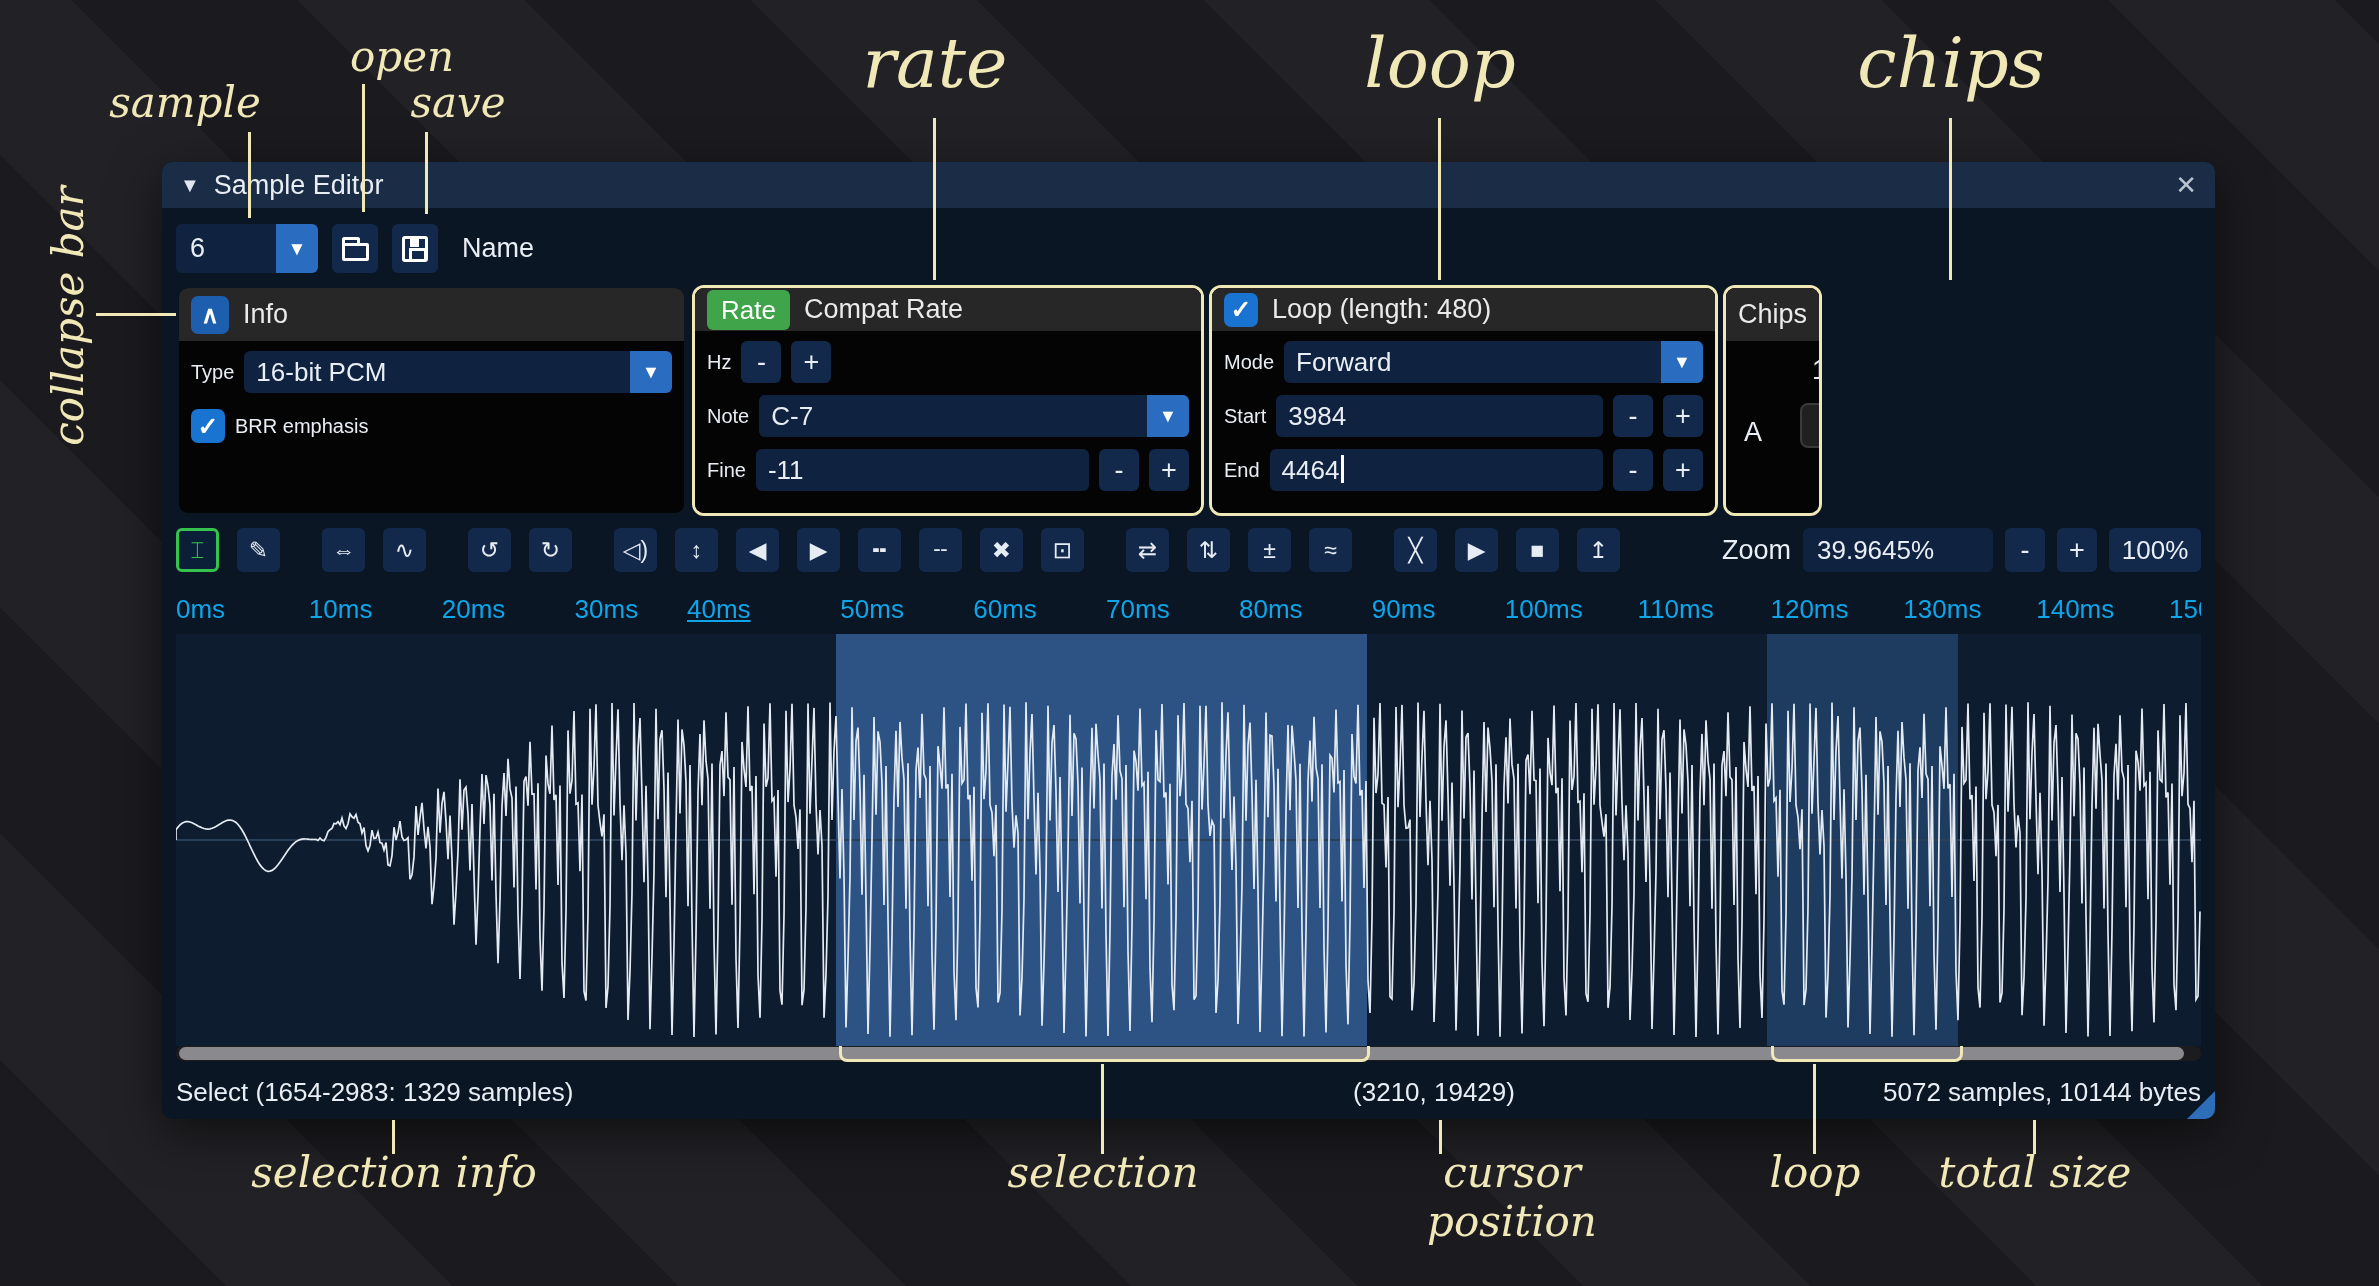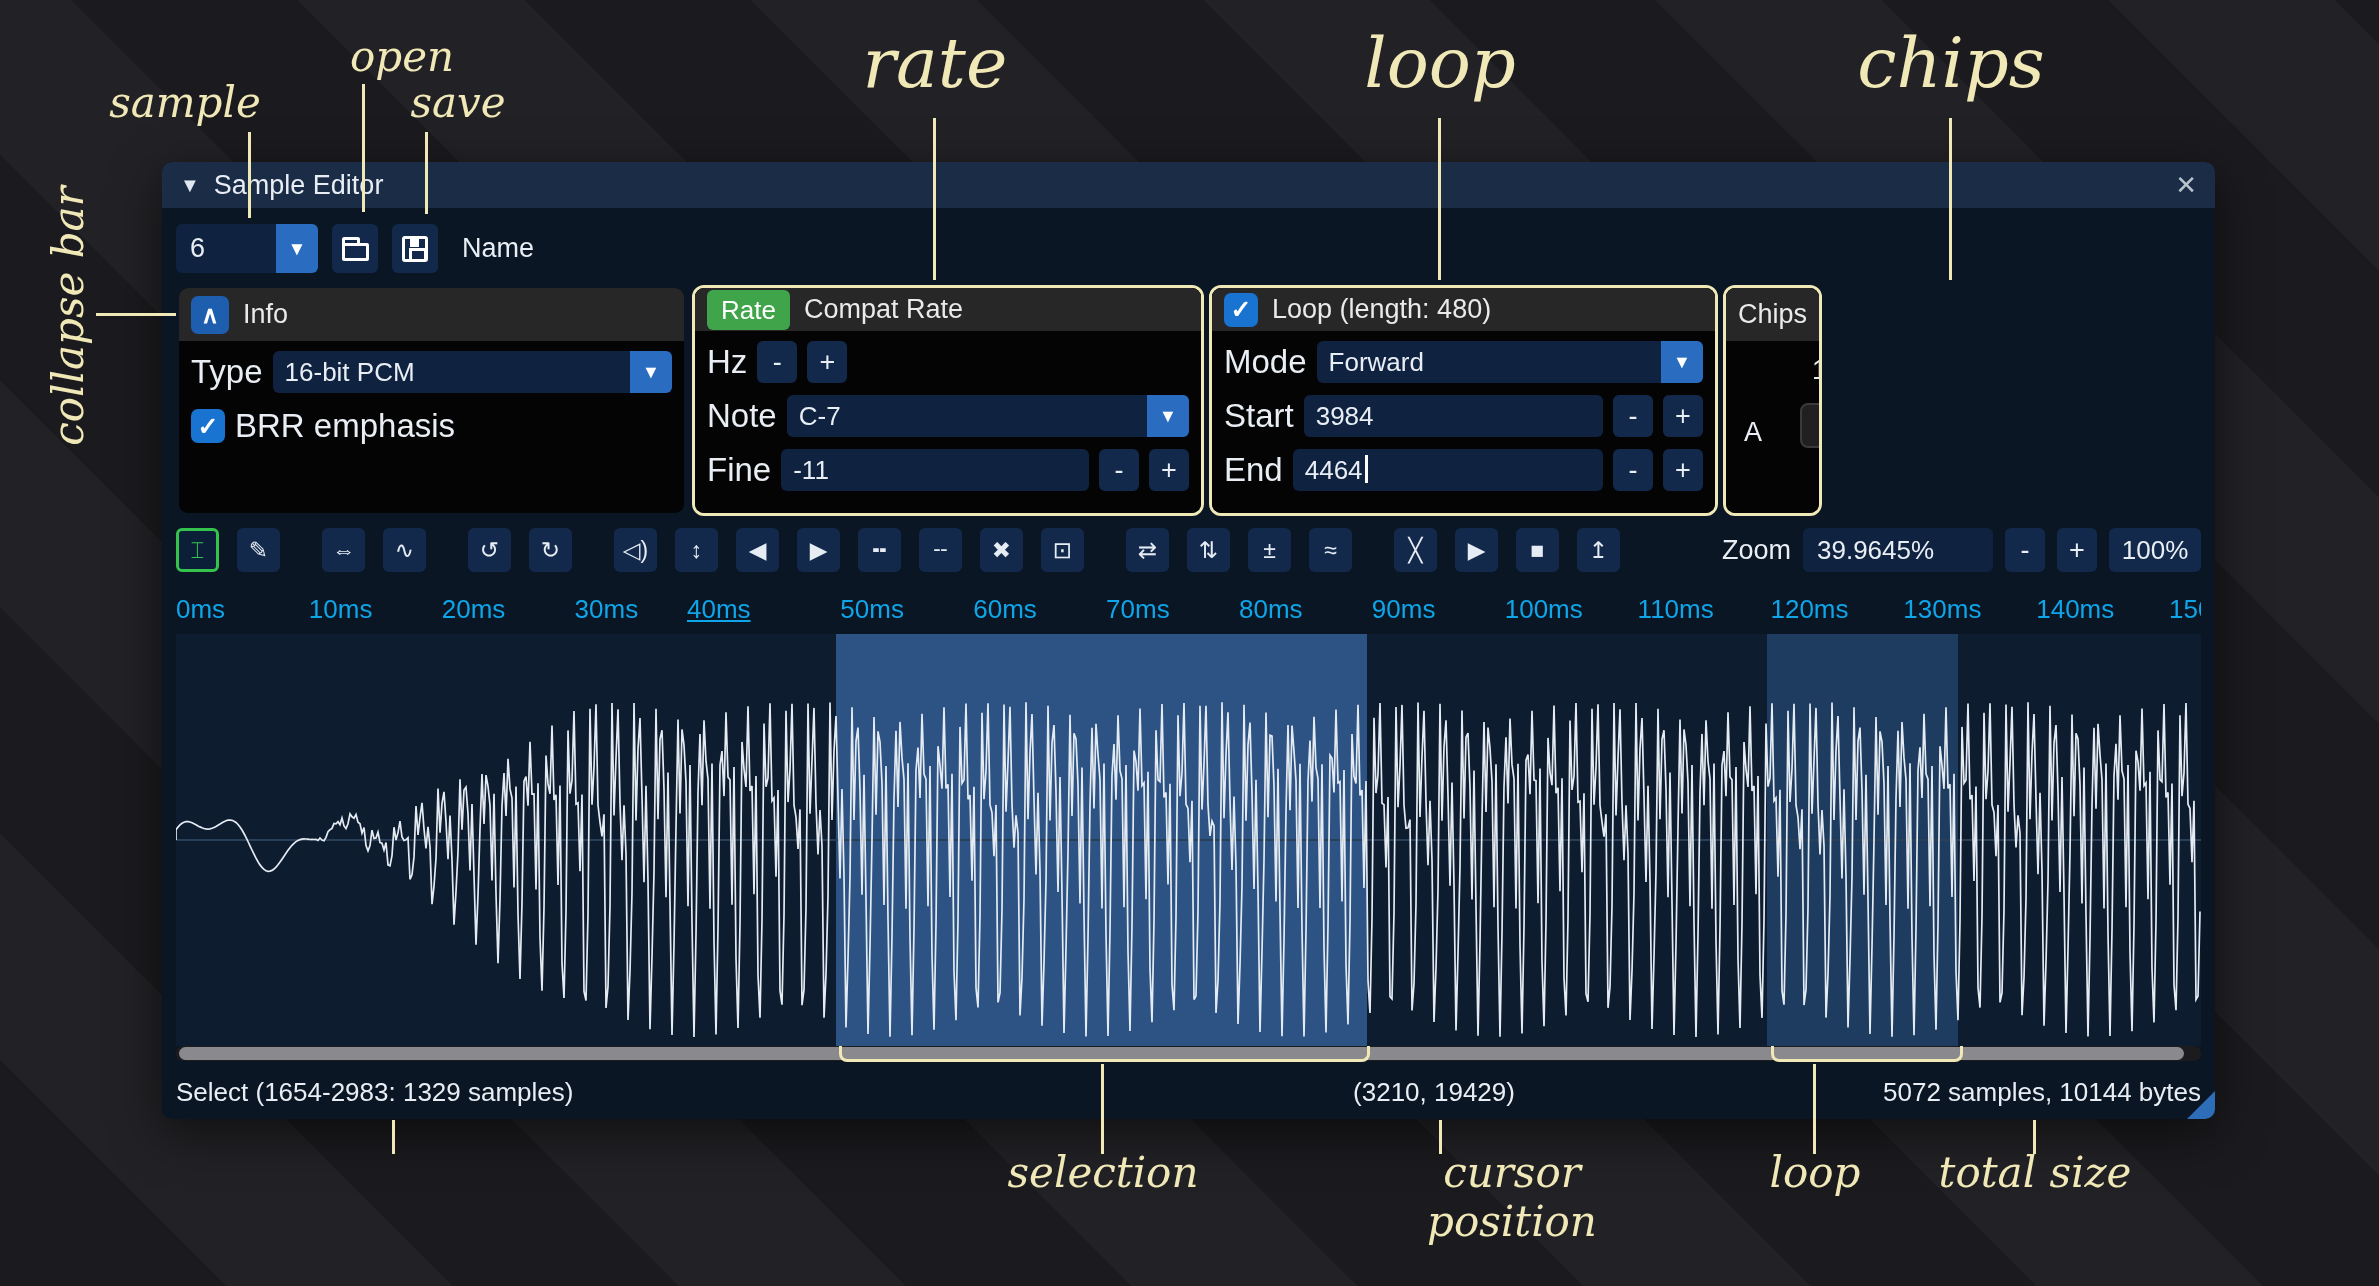--- a/index.html
+++ b/index.html
@@ -40,21 +40,21 @@
   .text-input{flex:1;background:var(--field);border-radius:6px;height:49px;line-height:49px;padding:0 14px;font-size:27px;}
   
   .panels{display:flex;gap:5px;margin-top:12px;height:231px;}
   .panel-wrap{border:3px solid var(--cream);border-radius:12px;overflow:hidden;display:flex;}
   .panel-wrap.plain{border-color:transparent;}
   .panel{display:flex;flex-direction:column;width:100%;background:var(--panel);}
   .p-info{width:505px;}.p-rate{width:506px;}.p-loop{width:503px;}.p-chips{flex:1;}
   .phead{height:53px;background:var(--phead);display:flex;align-items:center;padding:0 12px;font-size:27px;gap:14px;color:#eaeaea;}
   .pbody{flex:1;padding:10px 12px;position:relative;}
   .prow{display:flex;align-items:center;margin-bottom:12px;height:42px;gap:10px;}
-  .prow .lab{font-size:33px;white-space:nowrap;}
+  .prow .lab{font-size:20px;white-space:nowrap;}
   .field{flex:1;background:var(--field);border-radius:6px;height:42px;line-height:42px;padding:0 12px;font-size:26px;position:relative;}
   .field.dd{padding-right:50px;}
   .field .dd-btn{position:absolute;right:0;top:0;width:42px;height:42px;background:var(--accent);border-radius:0 6px 6px 0;
     display:flex;align-items:center;justify-content:center;font-size:18px;color:#fff;}
   .mini{width:40px;height:42px;background:var(--btn);border-radius:6px;display:flex;align-items:center;justify-content:center;font-size:27px;}
   .chk{width:34px;height:34px;border-radius:7px;background:#1873d1;display:flex;align-items:center;justify-content:center;
     color:#fff;font-size:25px;font-weight:bold;flex:0 0 auto;}
   .chk.empty{background:#202020;border:2px solid #3a3a3a;color:transparent;}
   .collapse-btn{width:38px;height:38px;background:#1d5fae;border-radius:7px;display:flex;align-items:center;justify-content:center;
     color:#fff;font-size:24px;font-weight:bold;}
@@ -122,20 +122,21 @@
 
   <div class="ann big" style="left:1300px;top:22px;width:280px;">loop</div>
   <div class="ann-line" style="left:1438px;top:118px;height:162px;"></div>
 
   <div class="ann big" style="left:1811px;top:22px;width:280px;">chips</div>
   <div class="ann-line" style="left:1949px;top:118px;height:162px;"></div>
 
   <div class="ann vertical" style="left:-69px;top:294px;width:270px;height:44px;">collapse bar</div>
   <div class="ann-line h" style="left:96px;top:313px;width:80px;"></div>
 
+  <div class="ann" style="left:244px;top:1148px;width:300px;">selection info</div>
   <div class="ann-line" style="left:392px;top:1120px;height:34px;"></div>
 
   <div class="ann" style="left:953px;top:1148px;width:300px;">selection</div>
   <div class="ann-line" style="left:1101px;top:1064px;height:90px;"></div>
 
   <div class="ann" style="left:1362px;top:1148px;width:300px;">cursor position</div>
   <div class="ann-line" style="left:1439px;top:1120px;height:34px;"></div>
 
   <div class="ann" style="left:1715px;top:1148px;width:200px;">loop</div>
   <div class="ann-line" style="left:1813px;top:1064px;height:90px;"></div>

